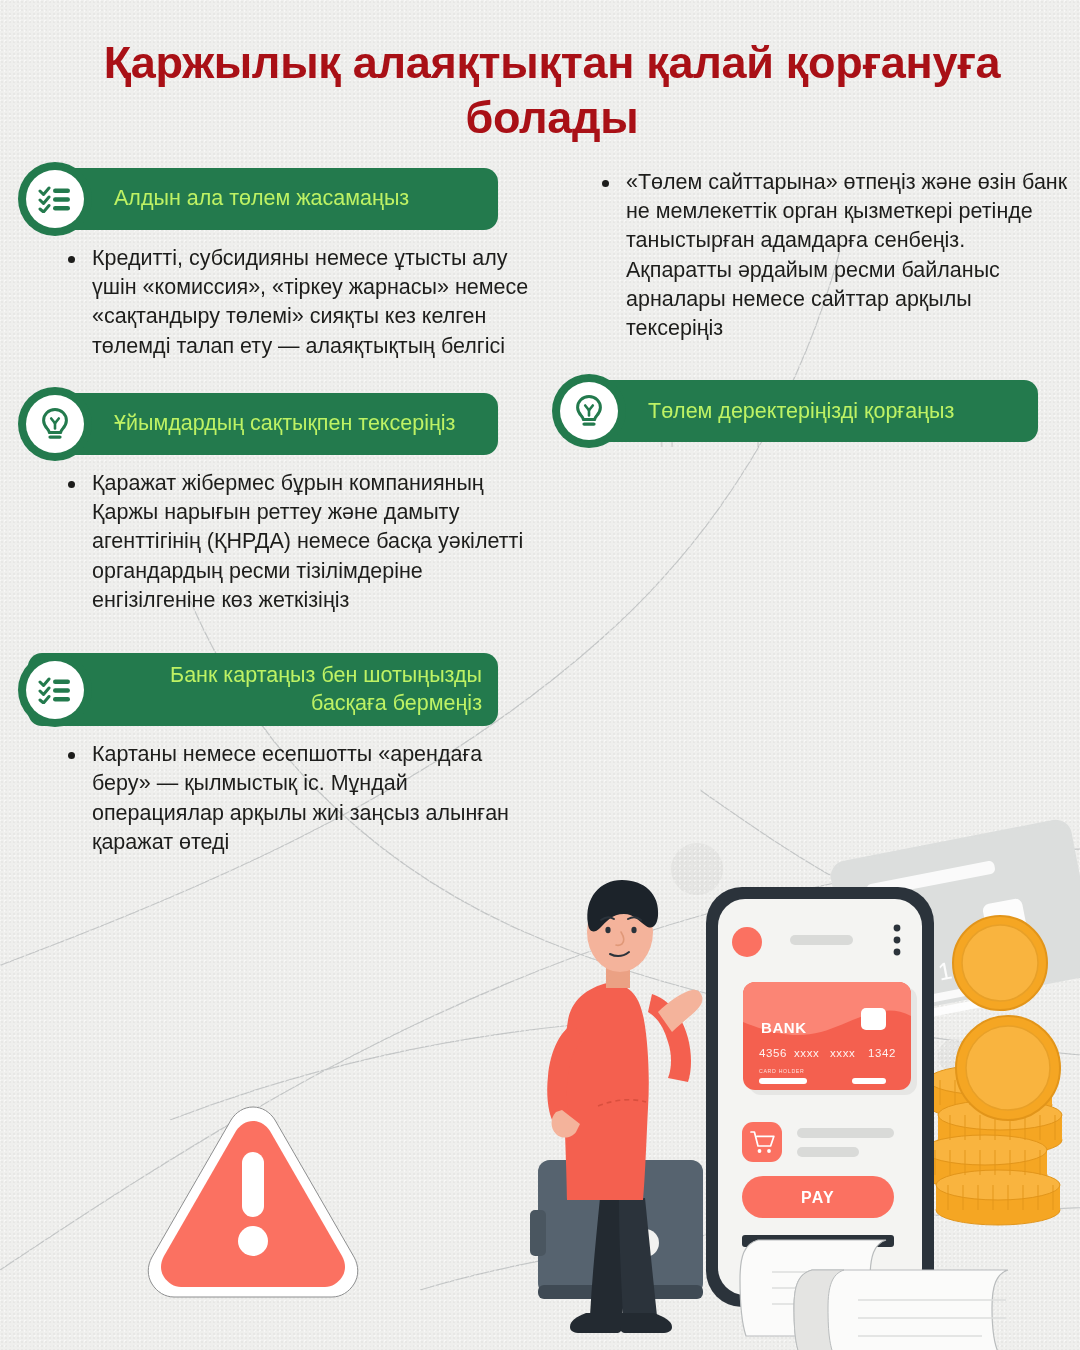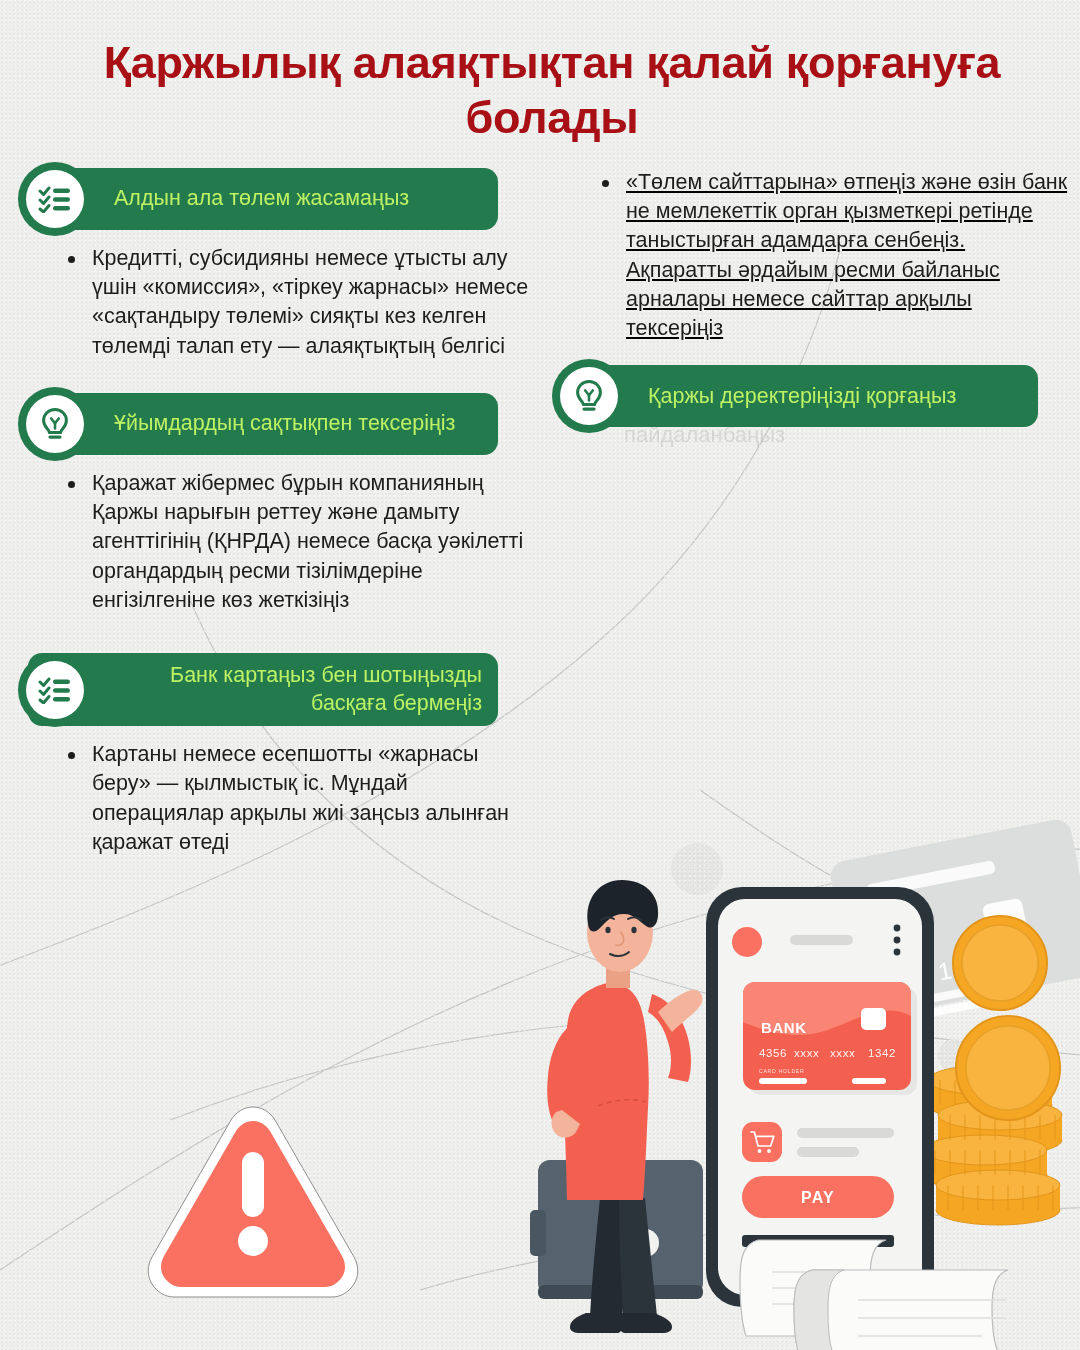--- a/index.html
+++ b/index.html
@@ -105,21 +105,21 @@
     position: absolute;
     left: 2px; top: 12px;
     width: 7px; height: 7px;
     border-radius: 50%;
     background: #1d1d1b;
   }
 
   
   #col-left  .block:nth-child(1) ul { margin-bottom: 32px; }
   #col-left  .block:nth-child(2) ul { margin-bottom: 38px; }
-  #col-right .block:nth-child(1) ul { margin-bottom: 22px; text-decoration: underline; }
+  #col-right .block:nth-child(1) ul { margin-bottom: 37px; }
 
   
   #ghost {
     position: absolute;
     left: 624px; top: 390px;
     width: 400px;
     color: rgba(160,160,158,.30);
     font-size: 22px;
     line-height: 1.38;
     z-index: 4;
@@ -223,21 +223,21 @@
               <rect x="15" y="3.5" width="17" height="4.4" rx="2.2"></rect>
               <rect x="15" y="12.3" width="17" height="4.4" rx="2.2"></rect>
               <rect x="15" y="21.1" width="17" height="4.4" rx="2.2"></rect>
             </g>
           </svg>
         </span>
       </span>
       <span class="pill-text">Банк картаңыз бен шотыңызды басқаға бермеңіз</span>
     </div>
     <ul class="bullets">
-      <li>Картаны немесе есепшотты «жарнасы беру» — қылмыстық іс. Мұндай операциялар арқылы жиі заңсыз алынған қаражат өтеді</li>
+      <li>Картаны немесе есепшотты «арендаға беру» — қылмыстық іс. Мұндай операциялар арқылы жиі заңсыз алынған қаражат өтеді</li>
     </ul>
   </div>
 </div>
 
 <div class="col" id="col-right">
 
   <div class="block">
     <ul class="bullets">
       <li>«Төлем сайттарына» өтпеңіз және өзін банк не мемлекеттік орган қызметкері ретінде таныстырған адамдарға сенбеңіз. Ақпаратты әрдайым ресми байланыс арналары немесе сайттар арқылы тексеріңіз</li>
     </ul>
@@ -248,21 +248,21 @@
       <span class="badge">
         <span class="badge-inner">
           <svg width="30" height="34" viewBox="0 0 30 34">
             <path d="M15 2.5 C8.4 2.5 3.6 7.4 3.6 13.4 c0 4.1 2.2 6.6 3.9 8.6 1.1 1.3 1.8 2.2 1.8 3.4 h11.4 c0-1.2 0.7-2.1 1.8-3.4 1.7-2 3.9-4.5 3.9-8.6 C26.4 7.4 21.6 2.5 15 2.5 z" fill="none" stroke="#237A4D" stroke-width="3" stroke-linejoin="round"></path>
             <path d="M11.2 11.5 L15 16.2 L18.8 11.5" fill="none" stroke="#237A4D" stroke-width="2.6" stroke-linecap="round" stroke-linejoin="round"></path>
             <path d="M15 16.2 L15 21.5" fill="none" stroke="#237A4D" stroke-width="2.6" stroke-linecap="round"></path>
             <rect x="8.4" y="28.4" width="13.2" height="3.4" rx="1.7" fill="#237A4D"></rect>
           </svg>
         </span>
       </span>
-      <span class="pill-text">Қаржы деректеріңізді қорғаңыз</span>
+      <span class="pill-text">Төлем деректеріңізді қорғаңыз</span>
     </div>
   </div>
 </div>
 
 <div id="ghost">Қоғамдық Wi-Fi желілерін
 пайдаланбаңыз</div>
 
 <svg id="illustration" viewBox="0 0 1080 570">
 
   <g transform="rotate(-11 960 160)">

